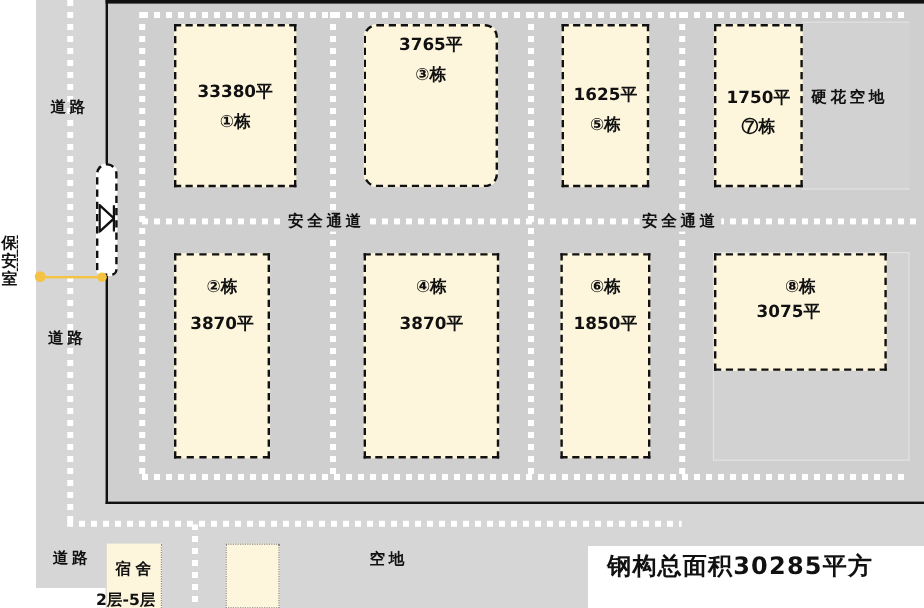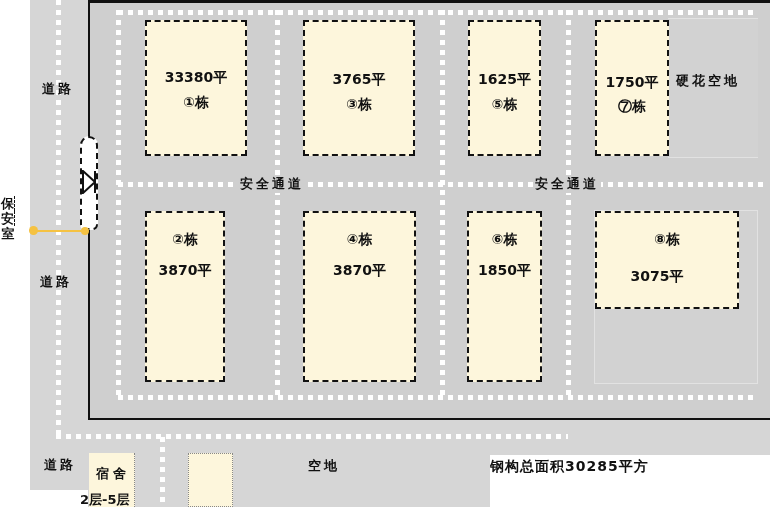--- a/index.html
+++ b/index.html
@@ -24,22 +24,22 @@
     border:2px dashed #111;
     box-sizing:border-box;
     display:flex; flex-direction:column; align-items:center;
     font-weight:bold; font-size:14px;
   }
   .bld span { display:block; line-height:1.2; }
   .lbl { font-weight:bold; font-size:13px; letter-spacing:3px; }
   .empty-zone { border:1px solid #e2e2e2; background:#d2d2d2; }
   .notice {
     background:#ffffff;
-    font-weight:bold; font-size:14px; letter-spacing:1px;
-    padding:3px 0;
+    font-weight:bold; font-size:20px; letter-spacing:1px;
+    padding:3px 16px;
     box-sizing:border-box;
   }
   .gate {
     border:2px dashed #111; border-radius:10px 10px 6px 6px;
     background:#ffffff; box-sizing:border-box;
   }
   .guard {
     font-weight:bold; font-size:13px; line-height:15px; text-align:center;
     width:14px;
   }
@@ -87,21 +87,21 @@
 <div class="abs lbl" style="left:533px; top:175px; background:#cfcfcf; padding:0 2px;">安全通道</div>
 
 <div class="abs empty-zone" style="left:668px; top:18px; width:90px; height:138px; border:none; border-top:1px solid #e2e2e2; border-bottom:1px solid #e2e2e2;"></div>
 <div class="abs lbl" style="left:676px; top:72px;">硬花空地</div>
 
 <div class="abs bld" style="left:145px; top:20px; width:102px; height:136px; justify-content:center; padding-top:4px;">
   <span>33380平</span>
   <span style="margin-top:8px;">①栋</span>
 </div>
 
-<div class="abs bld" style="left:303px; top:20px; width:112px; height:136px; justify-content:center; padding-top:8px;">
+<div class="abs bld" style="left:303px; top:20px; width:112px; height:136px; justify-content:flex-start; padding-top:8px;border-radius:11px;">
   <span>3765平</span>
   <span style="margin-top:8px;">③栋</span>
 </div>
 
 <div class="abs bld" style="left:468px; top:20px; width:73px; height:136px; justify-content:center; padding-top:8px;">
   <span>1625平</span>
   <span style="margin-top:8px;">⑤栋</span>
 </div>
 
 <div class="abs bld" style="left:595px; top:20px; width:74px; height:136px; justify-content:center; padding-top:14px;">
@@ -120,21 +120,21 @@
 </div>
 
 <div class="abs bld" style="left:467px; top:211px; width:75px; height:171px; padding-top:18px;">
   <span>⑥栋</span>
   <span style="margin-top:14px;">1850平</span>
 </div>
 
 <div class="abs empty-zone" style="left:594px; top:210px; width:162px; height:172px;"></div>
 <div class="abs bld" style="left:595px; top:211px; width:144px; height:98px; padding-top:18px;align-items:center;">
   <span>⑧栋</span>
-  <span style="margin-top:20px; margin-right:20px;">3075平</span>
+  <span style="margin-top:4px; margin-right:20px;">3075平</span>
 </div>
 
 <div class="abs" style="left:89px; top:453px; width:45px; height:54px; background:#fdf6dc; border-right:1px dotted #888;"></div>
 <div class="abs lbl" style="left:96px; top:465px; letter-spacing:4px;">宿舍</div>
 <div class="abs" style="left:80px; top:491px; font-weight:bold; font-size:13px;">2层-5层</div>
 
 <div class="abs" style="left:188px; top:453px; width:45px; height:54px; background:#fdf6dc; border:1px dotted #888; box-sizing:border-box;"></div>
 
 <div class="abs lbl" style="left:308px; top:457px;">空地</div>
 

